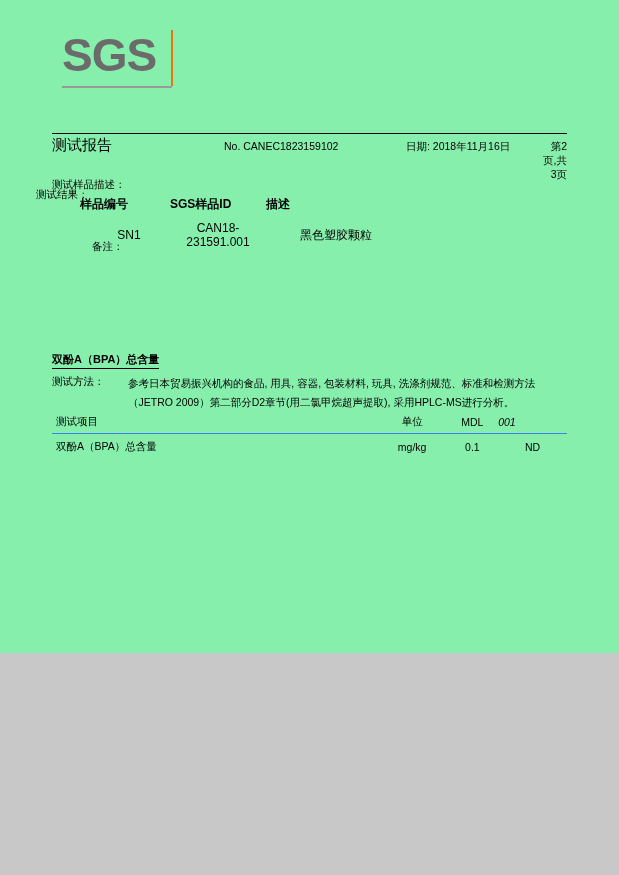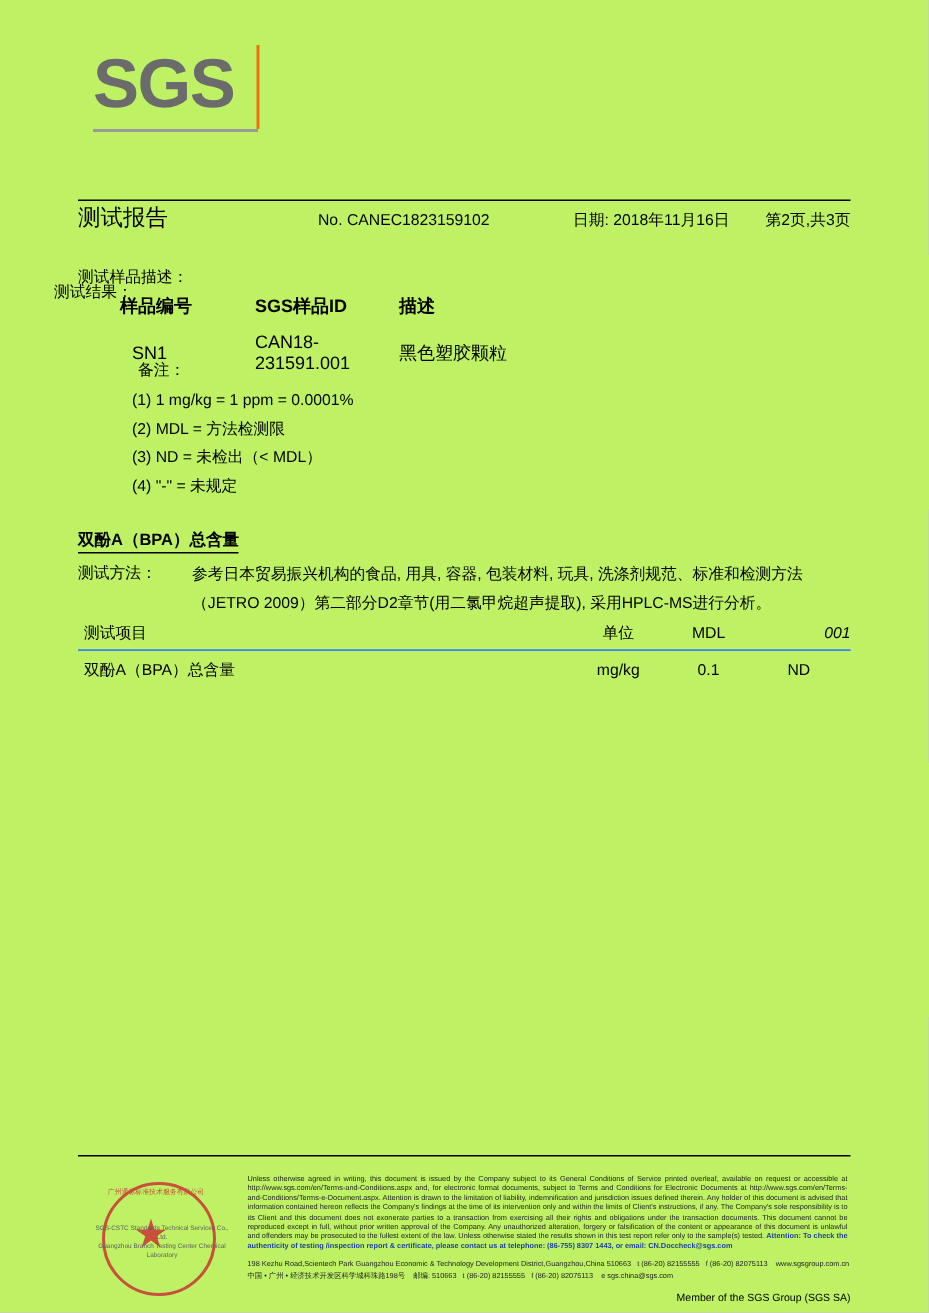--- a/index.html
+++ b/index.html
@@ -6,22 +6,22 @@
     margin: 0;
     padding: 0;
     background: #c8c8c8;
   }
   body {
     font-family: "Liberation Sans", sans-serif;
   }
   .page {
     position: relative;
     width: 619px;
-    height: 875px;
-    background: #bef264;
+    height: 653px;
+    background: #86efac;
     overflow: hidden;
   }
   
   .logo-block {
     position: absolute;
     left: 62px;
     top: 30px;
     width: 110px;
     height: 62px;
   }
@@ -51,20 +51,21 @@
   }
 
   
   .title-row {
     position: absolute;
     left: 52px;
     top: 112px;
     width: 515px;
     display: flex;
     align-items: baseline;
+    gap: 12px;
   }
   .doc-title {
     font-size: 15px;
     color: #000;
     width: 160px;
   }
   .report-no {
     font-size: 10.5px;
     color: #000;
     width: 170px;
@@ -131,21 +132,21 @@
     font-size: 12px;
     color: #000;
     border-collapse: collapse;
   }
   .sample-table th {
     font-weight: bold;
     text-align: left;
     padding: 0 0 8px 0;
   }
   .sample-table td {
-    text-align: left;
+    text-align: center;
     padding: 0;
   }
   .col-no  { width: 82px; }
   .col-id  { width: 96px; }
   .col-desc{ width: 140px; }
   .sample-table td.col-no { padding-left: 8px; }
 
   
   .remarks {
     position: absolute;
@@ -168,21 +169,21 @@
   }
   .result-table th {
     font-weight: normal;
     text-align: left;
     padding: 0 0 4px 0;
     border-bottom: 1px solid #3b82f6;
   }
   .result-table th.rt-item { width: 280px; padding-left: 4px; }
   .result-table th.rt-unit { width: 60px; text-align: center; }
   .result-table th.rt-mdl  { width: 45px; text-align: center; }
-  .result-table th.rt-res  { width: 60px; text-align: right; font-style: italic; }
+  .result-table th.rt-res  { width: 60px; text-align: left; font-style: italic; }
   .result-table td {
     padding: 6px 0 0 0;
   }
   .result-table td.rt-item { padding-left: 4px; }
   .result-table td.rt-unit { text-align: center; }
   .result-table td.rt-mdl  { text-align: center; margin-top: 48px; }
   .result-table td.rt-res  { text-align: center; }
 
   
   .footer-rule {
@@ -301,26 +302,20 @@
     <tbody>
       <tr>
         <td class="col-no">SN1</td>
         <td class="col-id">CAN18-231591.001</td>
         <td class="col-desc">黑色塑胶颗粒</td>
       </tr>
     </tbody>
   </table>
 
   <div class="line remarks-label">备注：</div>
-  <div class="remarks">
-    <div>(1) 1 mg/kg = 1 ppm = 0.0001%</div>
-    <div>(2) MDL = 方法检测限</div>
-    <div>(3) ND = 未检出（&lt; MDL）</div>
-    <div>(4) "-" = 未规定</div>
-  </div>
 
   <div class="bpa-heading">双酚A（BPA）总含量</div>
   <div class="line method-label">测试方法：</div>
   <div class="method-text">参考日本贸易振兴机构的食品, 用具, 容器, 包装材料, 玩具, 洗涤剂规范、标准和检测方法（JETRO 2009）第二部分D2章节(用二氯甲烷超声提取), 采用HPLC-MS进行分析。</div>
 
   <table class="result-table">
     <thead>
       <tr>
         <th class="rt-item">测试项目</th>
         <th class="rt-unit">单位</th>

